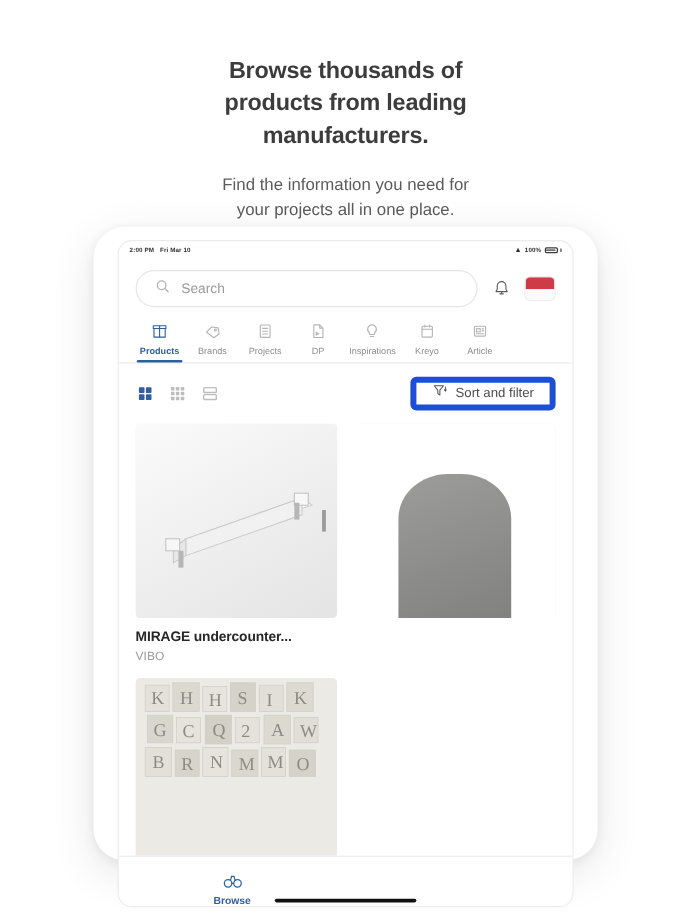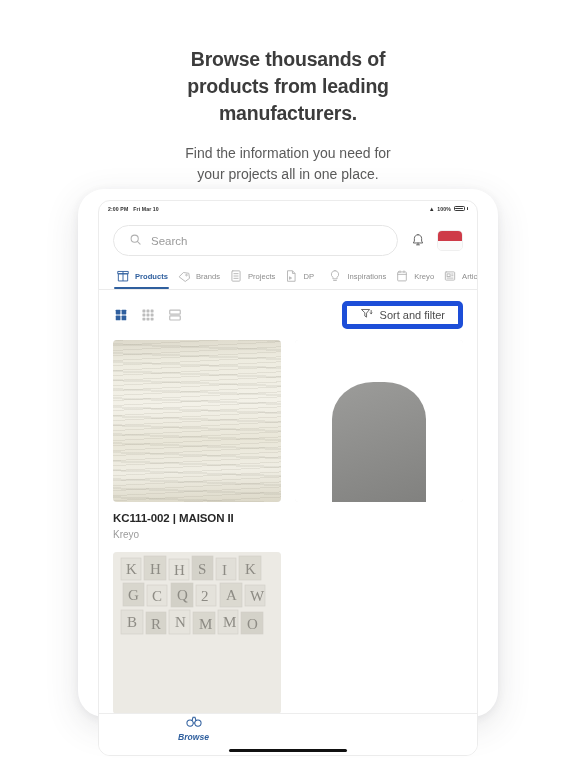--- a/index.html
+++ b/index.html
@@ -142,21 +142,21 @@
     align-items: flex-end;
     padding: 0 12px;
     border-bottom: 1px solid #ebebeb;
     gap: 0;
   }
   .tab {
     flex: 0 0 auto;
     min-width: 44px;
     padding: 0 4px 5px 4px;
     display: flex;
-    flex-direction: row;
+    flex-direction: column;
     align-items: center;
     gap: 4px;
     position: relative;
   }
   .tab .tab-ico {
     width: 16px; height: 16px;
     display: flex; align-items: center; justify-content: center;
   }
   .tab .tab-lb {
     font-size: 7.6px;
@@ -253,23 +253,22 @@
   
   .art-letters { position:absolute; inset:0; background:#eceae4; }
 
   
   .bottomnav {
     flex: 0 0 auto;
     height: 42px;
     border-top: 1px solid #ededed;
     background: #fff;
     display: flex;
-    align-items: flex-start;
+    align-items: flex-end;
     position: relative;
-    font-style: italic;
   }
   .bn-item {
     flex: 0 0 50%;
     display: flex;
     flex-direction: column;
     align-items: center;
     justify-content: center;
     gap: 3px;
   }
   .bn-ico { width: 17px; height: 15px; display:flex; align-items:center; justify-content:center; }
@@ -452,28 +451,39 @@
               <line x1="20.6" y1="6.4" x2="20.6" y2="12.4"></line>
               <path d="M19.2 10.9 20.6 12.6 22 10.9"></path>
             </svg>
           </span>
           <span class="sb-lb">Sort and filter</span>
         </div>
       </div>
 
       <div class="grid">
 
-
         <div class="card">
           <div class="thumb">
-            <div class="art-stone"></div>
+            <div class="art-towel">
+              <svg width="100%" height="100%" viewBox="0 0 160 162" preserveAspectRatio="none">
+                <polygon points="30,104 40,96 132,62 140,68" fill="#fdfdfd" stroke="#c9c9c9" stroke-width="0.8"></polygon>
+                <polygon points="30,104 30,116 40,110 40,96" fill="#e7e7e7" stroke="#c9c9c9" stroke-width="0.8"></polygon>
+                <polygon points="40,96 40,110 132,76 132,62" fill="#f1f1f1" stroke="#c9c9c9" stroke-width="0.8"></polygon>
+                <rect x="24" y="96" width="11" height="10" fill="#f7f7f7" stroke="#bfbfbf" stroke-width="0.8"></rect>
+                <rect x="126" y="58" width="11" height="10" fill="#f7f7f7" stroke="#bfbfbf" stroke-width="0.8"></rect>
+                <rect x="126" y="66" width="4" height="14" fill="#b6b6b6"></rect>
+                <rect x="34" y="106" width="4" height="14" fill="#b6b6b6"></rect>
+                <rect x="148" y="72" width="3" height="18" fill="#9a9a9a"></rect>
+              </svg>
+            </div>
           </div>
-          <div class="card-title">KC111-002 | MAISON II</div>
-          <div class="card-brand">Kreyo</div>
-        </div>
+          <div class="card-title">MIRAGE undercounter...</div>
+          <div class="card-brand">VIBO</div>
+        </div>
+
 
         <div class="card">
           <div class="thumb">
             <div class="art-pillow">
               <div class="pillow-shape"></div>
             </div>
           </div>
         </div>
 
         <div class="card">

